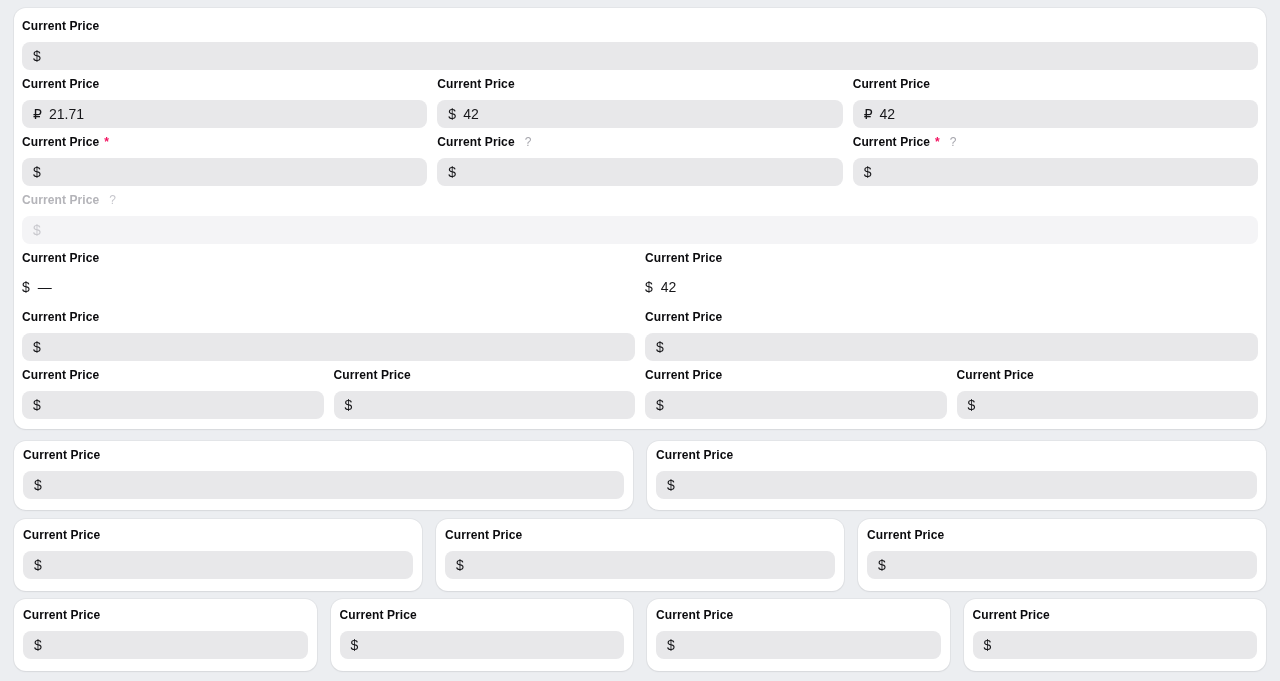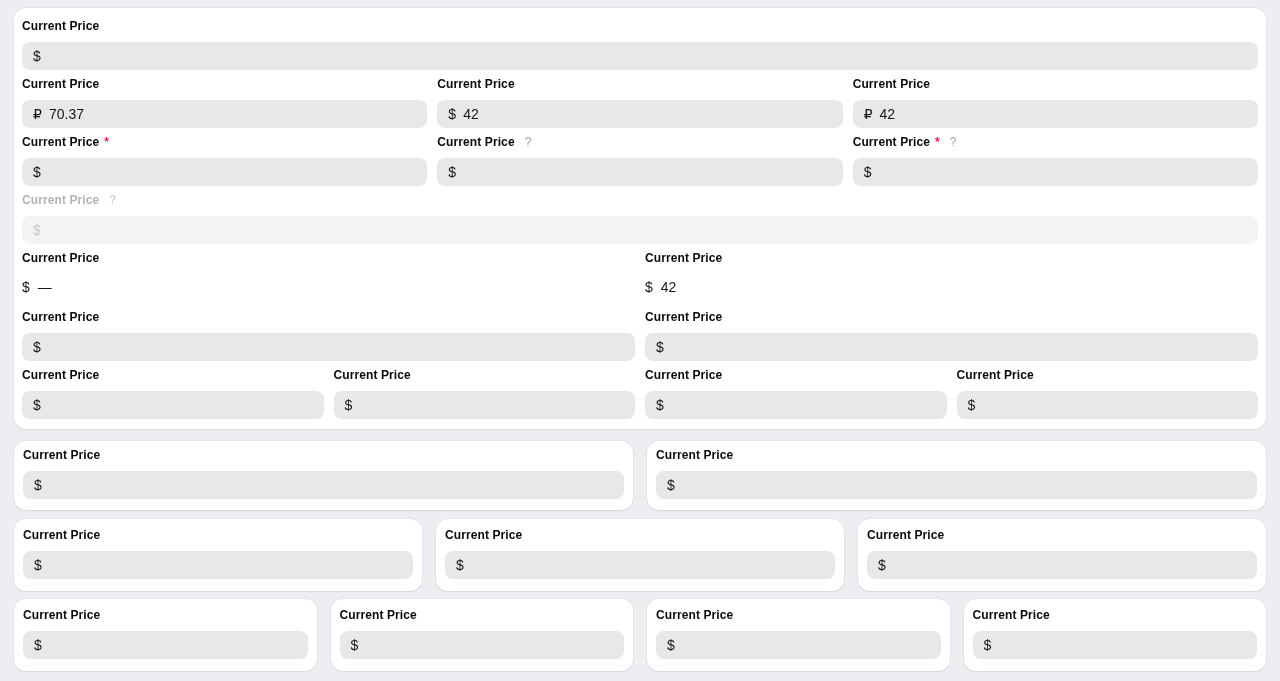--- a/index.html
+++ b/index.html
@@ -78,21 +78,21 @@
       </div>
     </div>
 
     <div class="row g3">
       <div class="field">
         <div class="f-label">
           <span>Current Price</span>
         </div>
         <div class="inp">
           <span class="prefix">₽</span>
-          <span class="value">70.37</span>
+          <span class="value">21.71</span>
         </div>
       </div>
       <div class="field">
         <div class="f-label">
           <span>Current Price</span>
         </div>
         <div class="inp">
           <span class="prefix">$</span>
           <span class="value">42</span>
         </div>

